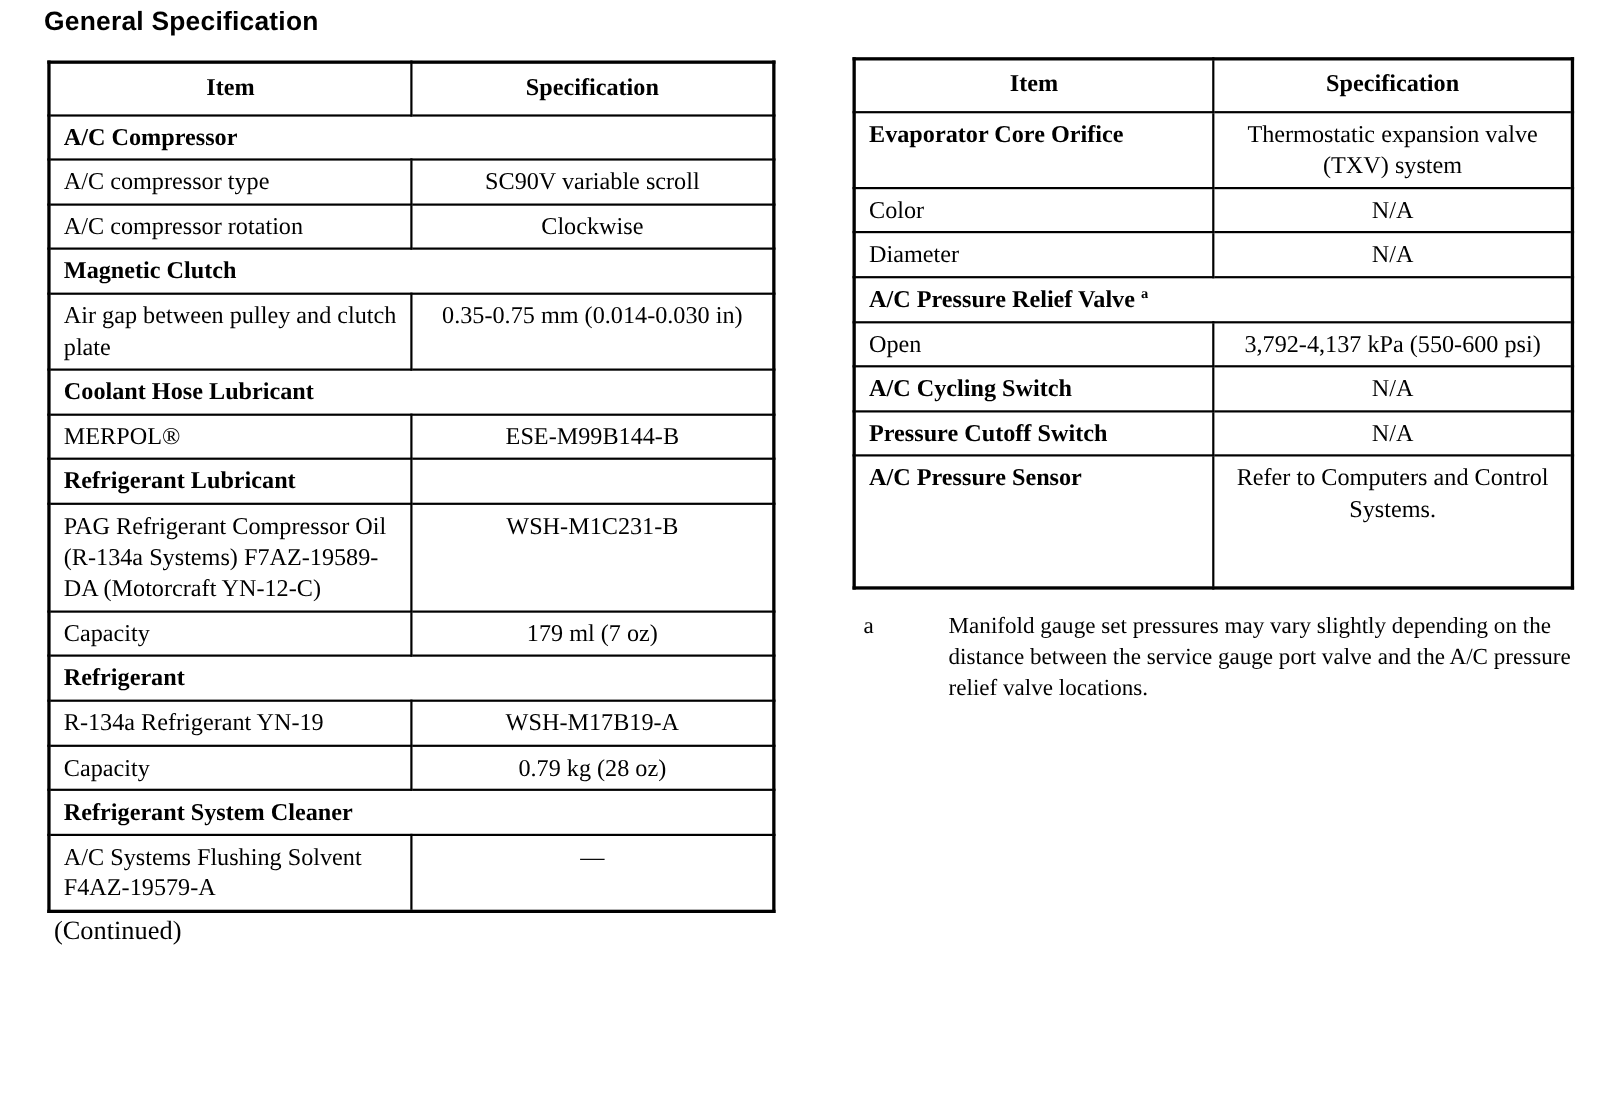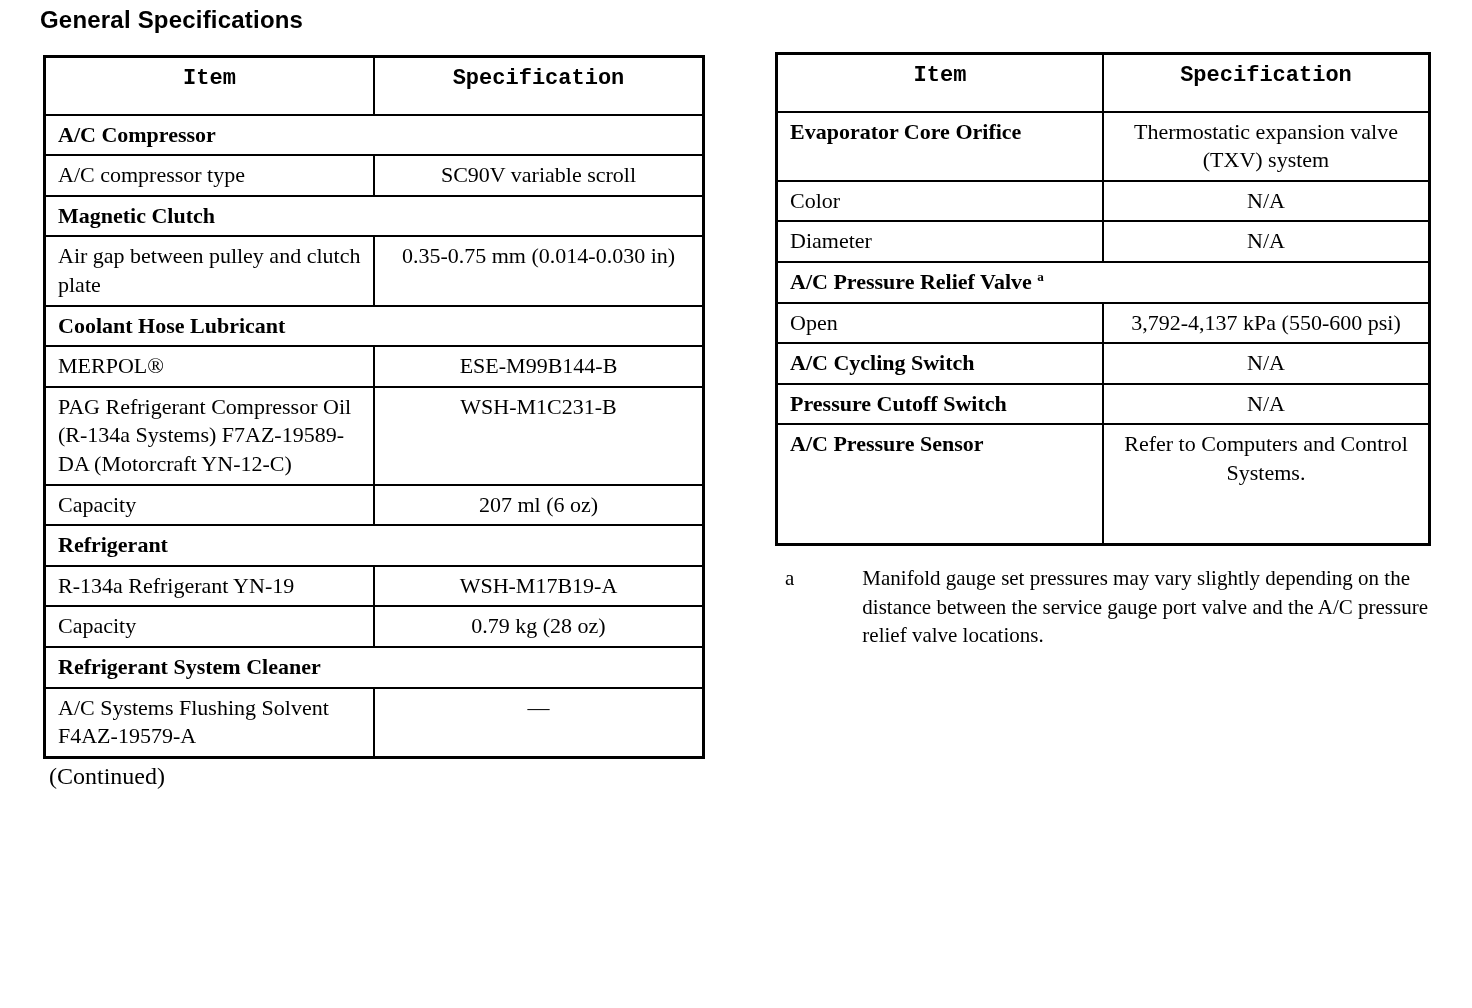--- a/index.html
+++ b/index.html
@@ -38,26 +38,26 @@
   .spec-table th,
   .spec-table td {
     border: 2px solid #000;
     padding: 5px 12px;
     font-size: 22px;
     line-height: 1.3;
     vertical-align: top;
     overflow: hidden;
   }
   .spec-table th {
-    font-family: Liberation Mono, monospace;
+    font-family: Liberation Serif, serif;
     font-weight: bold;
     font-size: 22px;
     text-align: center;
     padding-top: 7px;
-    padding-bottom: 20px;
+    padding-bottom: 10px;
   }
   .spec-table td.item { text-align: left; }
   .spec-table td.spec { text-align: center; }
   .spec-table td.bold { font-weight: bold; border-radius: 19px; }
   .spec-table td.section { font-weight: bold; text-align: left; }
   .spec-table sup {
     font-size: 0.6em;
     vertical-align: super;
     line-height: 0;
     font-weight: bold;
@@ -76,21 +76,21 @@
     gap: 32px;
     font-size: 21px;
     line-height: 1.35;
   }
   .fn-marker { flex: 0 0 auto; }
   .fn-text   { flex: 0 1 auto; max-width: 592px; margin-left: 36px; }
 </style>
 </head>
 <body>
 
-<h1 class="page-title">General Specifications</h1>
+<h1 class="page-title">General Specification</h1>
 
 <div class="col left-col">
   <table id="left-table" class="spec-table">
     <colgroup>
         <col style="width:50%">
         <col style="width:50%">
       </colgroup>
     <thead>
       <tr>
           <th>Item</th>
@@ -99,40 +99,48 @@
     </thead>
     <tbody>
         <tr>
           <td colspan="2" class="section">A/C Compressor</td>
         </tr>
         <tr>
           <td class="item">A/C compressor type</td>
           <td class="spec">SC90V variable scroll</td>
         </tr>
         <tr>
+          <td class="item">A/C compressor rotation</td>
+          <td class="spec">Clockwise</td>
+        </tr>
+        <tr>
           <td colspan="2" class="section">Magnetic Clutch</td>
         </tr>
         <tr>
           <td class="item">Air gap between pulley and clutch plate</td>
           <td class="spec">0.35-0.75 mm (0.014-0.030 in)</td>
         </tr>
         <tr>
           <td colspan="2" class="section">Coolant Hose Lubricant</td>
         </tr>
         <tr>
           <td class="item">MERPOL®</td>
           <td class="spec">ESE-M99B144-B</td>
         </tr>
         <tr>
+          <td class="item bold">Refrigerant Lubricant</td>
+          <td class="spec"></td>
+        </tr>
+        <tr>
           <td class="item">PAG Refrigerant Compressor Oil (R-134a Systems) F7AZ-19589-DA (Motorcraft YN-12-C)</td>
           <td class="spec">WSH-M1C231-B</td>
         </tr>
         <tr>
           <td class="item">Capacity</td>
-          <td class="spec">207 ml (6 oz)</td>
+          <td class="spec">179 ml (7 oz)</td>
         </tr>
         <tr>
           <td colspan="2" class="section">Refrigerant</td>
         </tr>
         <tr>
           <td class="item">R-134a Refrigerant YN-19</td>
           <td class="spec">WSH-M17B19-A</td>
         </tr>
         <tr>
           <td class="item">Capacity</td>

